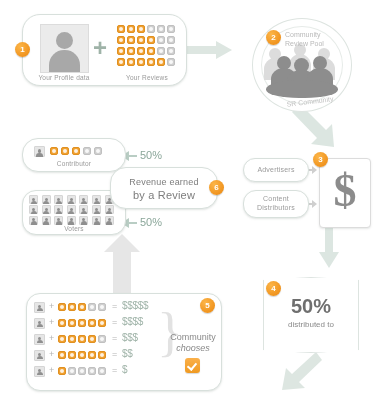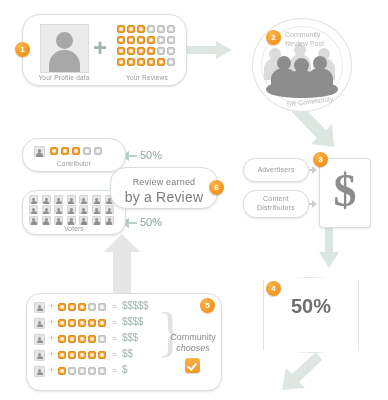--- a/index.html
+++ b/index.html
@@ -429,22 +429,22 @@
         <div class="pb"></div>
       </div>
       <div class="ptile" style="left: 75.6px; top: 20.6px;">
         <div class="ph"></div>
         <div class="pb"></div>
       </div>
     </div>
   <div class="cap-label" style="left:22px;top:225px;width:104px;">Voters</div>
 
   <div class="capsule" style="left:110px;top:167px;width:108px;height:42px;border-radius:16px;"></div>
-  <div class="cap-label" style="left:110px;top:177px;width:108px;font-size:9px;color:#7d7d7d;">Review earned</div>
-  <div class="cap-label" style="left:110px;top:189px;width:108px;font-size:14px;color:#7d7d7d;">by a Review</div>
+  <div class="cap-label" style="left:110px;top:177px;width:108px;font-size:9px;color:#7d7d7d;">Revenue earned</div>
+  <div class="cap-label" style="left:110px;top:189px;width:108px;font-size:11px;color:#7d7d7d;">by a Review</div>
   <div class="badge" style="left:209px;top:180px;">6</div>
 
   <div class="pct" style="left:140px;top:149px;">50%</div>
   <div class="pct" style="left:140px;top:216px;">50%</div>
 
   <div class="capsule sm" style="left:243px;top:158px;width:66px;height:24px;border-radius:12px;"></div>
   <div class="cap-label" style="left:243px;top:166px;width:66px;font-size:7px;">Advertisers</div>
 
   <div class="capsule sm" style="left:243px;top:190px;width:66px;height:28px;border-radius:13px;"></div>
   <div class="cap-label" style="left:243px;top:195px;width:66px;font-size:7px;">Content</div>
@@ -454,20 +454,21 @@
   <div class="dollar-sign" style="left:319px;top:162px;width:52px;">$</div>
   <div class="badge" style="left:313px;top:152px;">3</div>
 
   <div class="banner" style="left:263px;top:277px;width:96px;height:76px;
               border-radius:0;
               clip-path:polygon(0% 4%,50% 0%,100% 4%,100% 96%,50% 100%,0% 96%);
               background:#ffffff;border:1px solid #dde4e0;
               box-shadow:0 2px 3px rgba(140,150,145,.25);"></div>
   <div class="badge" style="left:266px;top:281px;">4</div>
   <div class="banner-big" style="left:263px;top:295px;width:96px;">50%</div>
+  <div class="banner-sub" style="left:263px;top:319px;width:96px;">distributed to</div>
 
   <div class="capsule" style="left:26px;top:293px;width:196px;height:98px;border-radius:14px;"></div>
   <div class="badge" style="left:200px;top:298px;">5</div>
 
   <div class="abs" id="choice-rows" style="left:34px;top:302px;width:130px;height:82px;">
       <div class="ptile" style="left: 0px; top: 0px; width: 11px; height: 11px;">
         <div class="ph"></div>
         <div class="pb"></div>
       </div>
       <div class="row-plus" style="left: 15px; top: -1px;">+</div>

